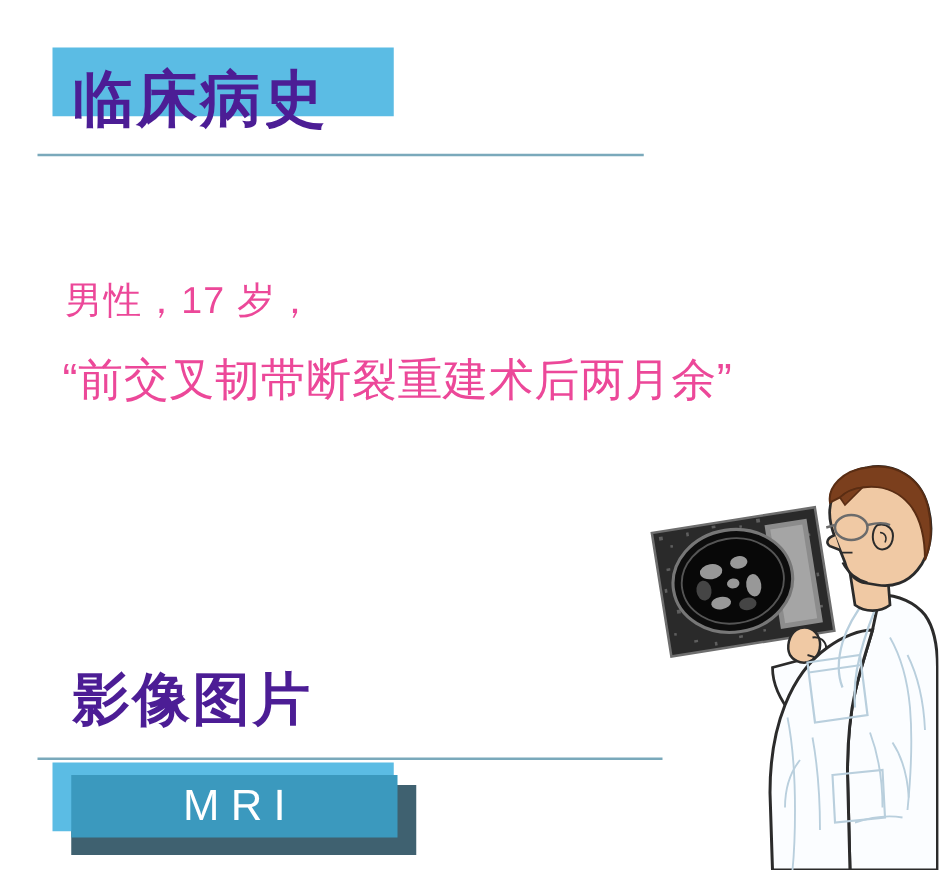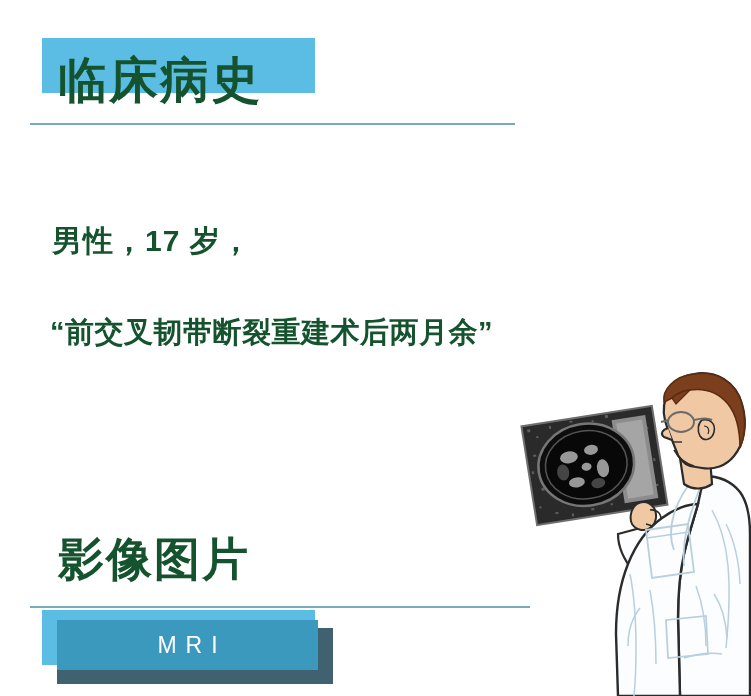--- a/index.html
+++ b/index.html
@@ -28,21 +28,21 @@
   #clinical-hl {
     left: 42px;
     top: 38px;
     width: 273px;
     height: 55px;
   }
   .section-heading {
     position: absolute;
     font-family: "Liberation Sans", "DejaVu Sans", sans-serif;
     font-weight: bold;
-    color: #14532d;
+    color: #4c1d95;
     letter-spacing: 2px;
     white-space: nowrap;
     line-height: 1;
   }
   #clinical-heading {
     left: 58px;
     top: 56px;
     font-size: 49px;
   }
   .rule {
@@ -52,36 +52,36 @@
   }
   #rule-top {
     left: 30px;
     top: 123px;
     width: 485px;
   }
 
   
   .body-line {
     position: absolute;
-    color: #14532d;
-    font-family: "Liberation Sans", "DejaVu Sans", sans-serif;
-    font-weight: bold;
+    color: #ec4899;
+    font-family: "Liberation Sans", "DejaVu Sans", sans-serif;
+    font-weight: normal;
     white-space: nowrap;
     line-height: 1;
   }
   #body-line-1 {
     left: 52px;
     top: 226px;
     font-size: 30px;
     letter-spacing: 1px;
   }
   #body-line-2 {
     left: 50px;
-    top: 318px;
-    font-size: 29px;
+    top: 286px;
+    font-size: 36px;
     letter-spacing: 0.5px;
   }
 
   
   #imaging-heading {
     left: 58px;
     top: 536px;
     font-size: 46px;
   }
   #rule-bottom {
@@ -117,21 +117,21 @@
   #mri-label {
     position: absolute;
     left: 57px;
     top: 620px;
     width: 261px;
     height: 50px;
     display: flex;
     align-items: center;
     justify-content: center;
     color: #ffffff;
-    font-size: 23px;
+    font-size: 35px;
     font-weight: 300;
     letter-spacing: 9px;
     text-indent: 9px;
     font-family: "Liberation Sans", "DejaVu Sans", sans-serif;
   }
 
   
   #doctor-illustration {
     position: absolute;
     left: 498px;

